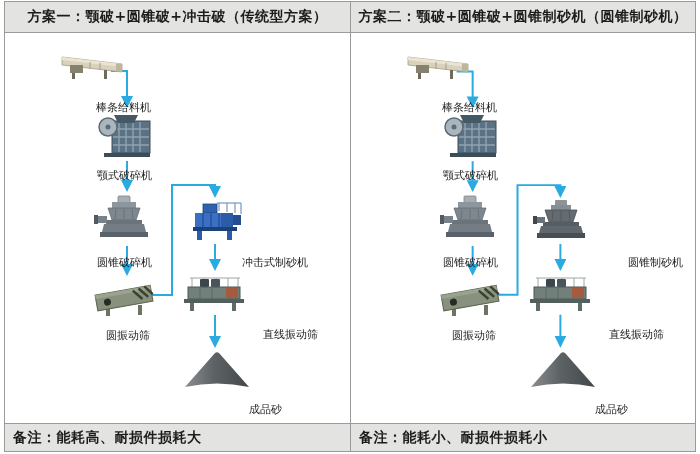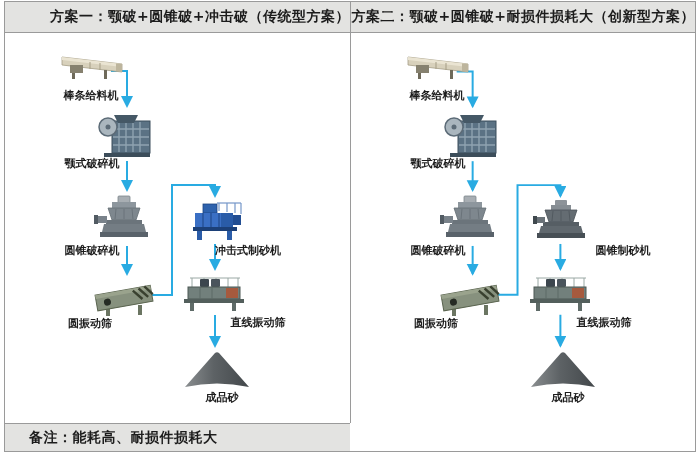--- a/index.html
+++ b/index.html
@@ -4,42 +4,42 @@
 <style>
   html,body{margin:0;padding:0;background:#fff;}
   .page{position:relative;width:700px;height:454px;background:#fff;overflow:hidden;
         font-family:"DejaVu Sans","Liberation Sans",sans-serif;color:#1c1c1c;}
   .frame{position:absolute;left:4px;top:1px;right:4px;bottom:2px;
          border:1px solid #9a9a9a;display:grid;
          grid-template-columns:1fr 1fr;grid-template-rows:31px 1fr 28px;}
   .cell{background:#fff;}
   .col-r{border-left:1px solid #9a9a9a;}
   .band{background:#e3e3e1;}
-  .hdr{display:flex;align-items:center;justify-content:flex-end;
+  .hdr{display:flex;align-items:center;justify-content:center;
        font-size:14px;font-weight:bold;border-bottom:1px solid #9a9a9a;letter-spacing:.5px;}
-  .note{display:flex;align-items:center;padding-left:24px;
+  .note{display:flex;align-items:center;padding-left:8px;
         font-size:14px;font-weight:bold;border-top:1px solid #9a9a9a;letter-spacing:.5px;}
   .flow{position:relative;}
   .machine{position:absolute;}
   .machine svg{width:100%;height:100%;display:block;}
-  .lbl{position:absolute;width:120px;text-align:center;font-size:11px;
-       font-weight:bold;color:#1c1c1c;white-space:nowrap;}
+  .lbl{position:absolute;width:120px;text-align:right;font-size:11px;
+       font-weight:normal;color:#1c1c1c;white-space:nowrap;margin-top:12px;}
   .lines{position:absolute;left:0;top:0;width:100%;height:100%;}
 </style>
 </head>
 <body>
 
 <div class="page">
   <div class="frame">
 
     <div class="cell band hdr">
       <span>方案一：颚破+圆锥破+冲击破（传统型方案）</span>
     </div>
     <div class="cell band hdr col-r">
-      <span>方案二：颚破+圆锥破+耐损件损耗大（创新型方案）</span>
+      <span>方案二：颚破+圆锥破+圆锥制砂机（圆锥制砂机）</span>
     </div>
 
     <div class="cell flow">
       <svg class="lines" viewBox="0 0 345 390">
         <defs>
           <marker id="arrowA" markerWidth="7" markerHeight="7" refX="5" refY="3" orient="auto">
             <path d="M0,0 L6,3 L0,6 Z" fill="#29abe2"></path>
           </marker>
         </defs>
         <g stroke="#29abe2" stroke-width="2" fill="none">
@@ -331,15 +331,18 @@
           </defs>
           <path d="M2,37 Q34,30 66,37 L36,3 Q34,1.5 32,3 Z" fill="url(#sandB)"></path>
         </svg>
       </div>
       <div class="lbl" style="left:157px;top:357px">成品砂</div>
     </div>
 
     <div class="cell band note">
       <span>备注：能耗高、耐损件损耗大</span>
     </div>
+    <div class="cell band note col-r">
+      <span>备注：能耗小、耐损件损耗小</span>
+    </div>
 
   </div>
 </div>
 
 </body></html>

